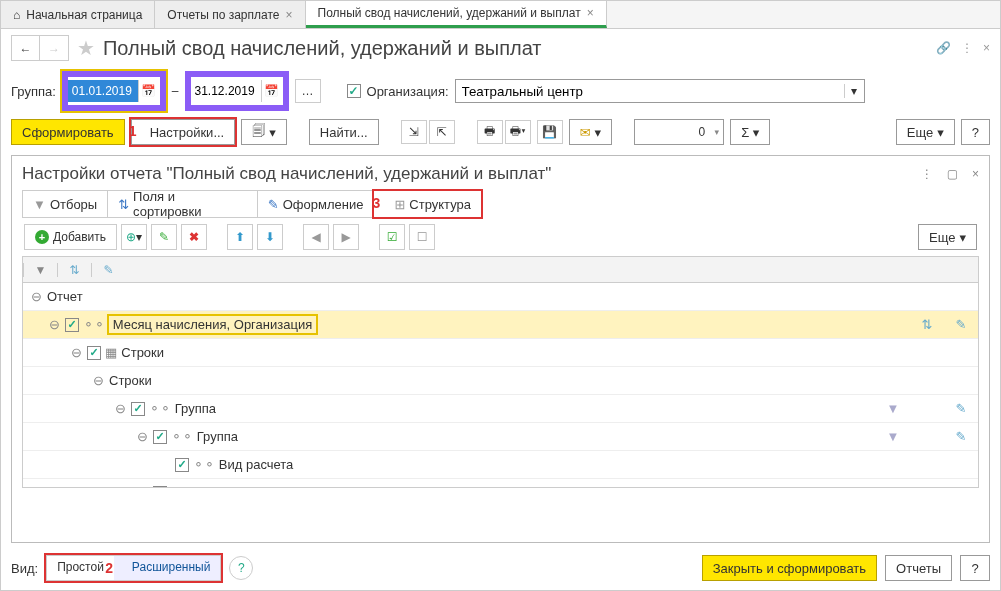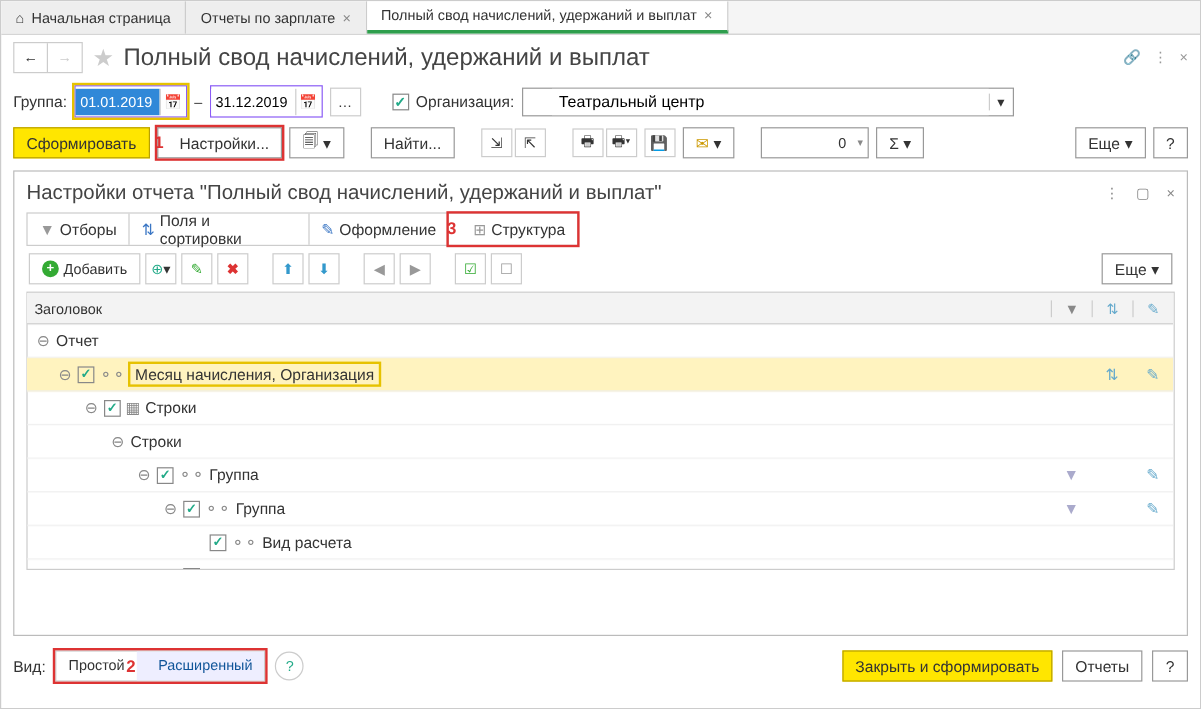--- a/index.html
+++ b/index.html
@@ -17,29 +17,29 @@
 .nav-btn { width: 28px; height: 24px; display: flex; align-items: center; justify-content: center; cursor: pointer; border-right: 1px solid #ccc; }
 .nav-btn:last-child { border-right: none; }
 .star { color: #ccc; font-size: 20px; }
 .title { font-size: 20px; color: #444; }
 .hdr-right { margin-left: auto; display: flex; gap: 10px; align-items: center; }
 .icon-link { color: #999; cursor: pointer; }
 
 
 .period-bar { display: flex; align-items: center; padding: 4px 10px; gap: 6px; }
 .lbl { font-size: 13px; }
-.date-box { display: flex; align-items: center; border: 1px solid #8b5cf6; height: 27px; justify-content: space-between; }
+.date-box { display: flex; align-items: center; border: 6px solid #8b5cf6; height: 40px; justify-content: space-between; }
 .date-box.hi { outline: 2px solid #e6c200; }
 .date-in { border: none; padding: 0 4px; width: 70px; height: 22px; font-size: 12px; }
 .date-in.sel { background: #0a5; color: #fff; background: #3088d8; }
 .cal-btn { width: 22px; height: 22px; border-left: 1px solid #ccc; display: flex; align-items: center; justify-content: center; cursor: pointer; }
 .sq-btn { border: 1px solid #ccc; width: 26px; height: 24px; display: flex; align-items: center; justify-content: center; cursor: pointer; background: #fff; }
 .chk { width: 14px; height: 14px; border: 1px solid #888; display: inline-flex; align-items: center; justify-content: center; color: #2a8; font-weight: bold; }
 .org-sel { border: 1px solid #999; height: 24px; display: flex; align-items: center; flex: 1; max-width: 410px; }
-.org-sel input { border: none; padding: 0 6px; flex: 1; height: 22px; margin-left: 24px; }
+.org-sel input { border: none; padding: 0 6px; flex: 1; height: 22px; }
 .org-sel .dd { width: 20px; text-align: center; border-left: 1px solid #ccc; cursor: pointer; }
 
 
 .toolbar { display: flex; align-items: center; padding: 4px 10px; gap: 6px; }
 .btn { border: 1px solid #999; padding: 3px 10px; height: 26px; display: flex; align-items: center; background: #fff; cursor: pointer; font-size: 13px; gap: 4px; }
 .btn.yellow { background: #ffe600; border-color: #b8a000; font-weight: 500; justify-content: center; }
 .btn.hi-red { outline: 2px solid #d33; }
 .tb-group { display: flex; gap: 2px; }
 .red-num { position: absolute; color: #d33; font-weight: bold; font-size: 14px; }
 .tb-spacer { flex: 1; }
@@ -237,21 +237,20 @@
     <div class="ib gray">▶</div>
     <div style="width:12px"></div>
     <div class="ib" style="color:#3a3">☑</div>
     <div class="ib gray">☐</div>
     <div class="tb-spacer"></div>
     <div class="btn"><span>Еще</span> ▾</div>
   </div>
 
   <div class="tree-wrap">
     <div class="tree-hdr">
-      <div class="c2">Заголовок</div>
       <div class="c3">▼</div>
       <div class="c3" style="color:#6ac">⇅</div>
       <div class="c3" style="color:#6ac">✎</div>
     </div>
 
     <div class="tree-row">
       <div class="cells">
           <span class="indent" style="width:4px"></span>
           <span class="tgl">⊖</span>
           <span>Отчет</span>

